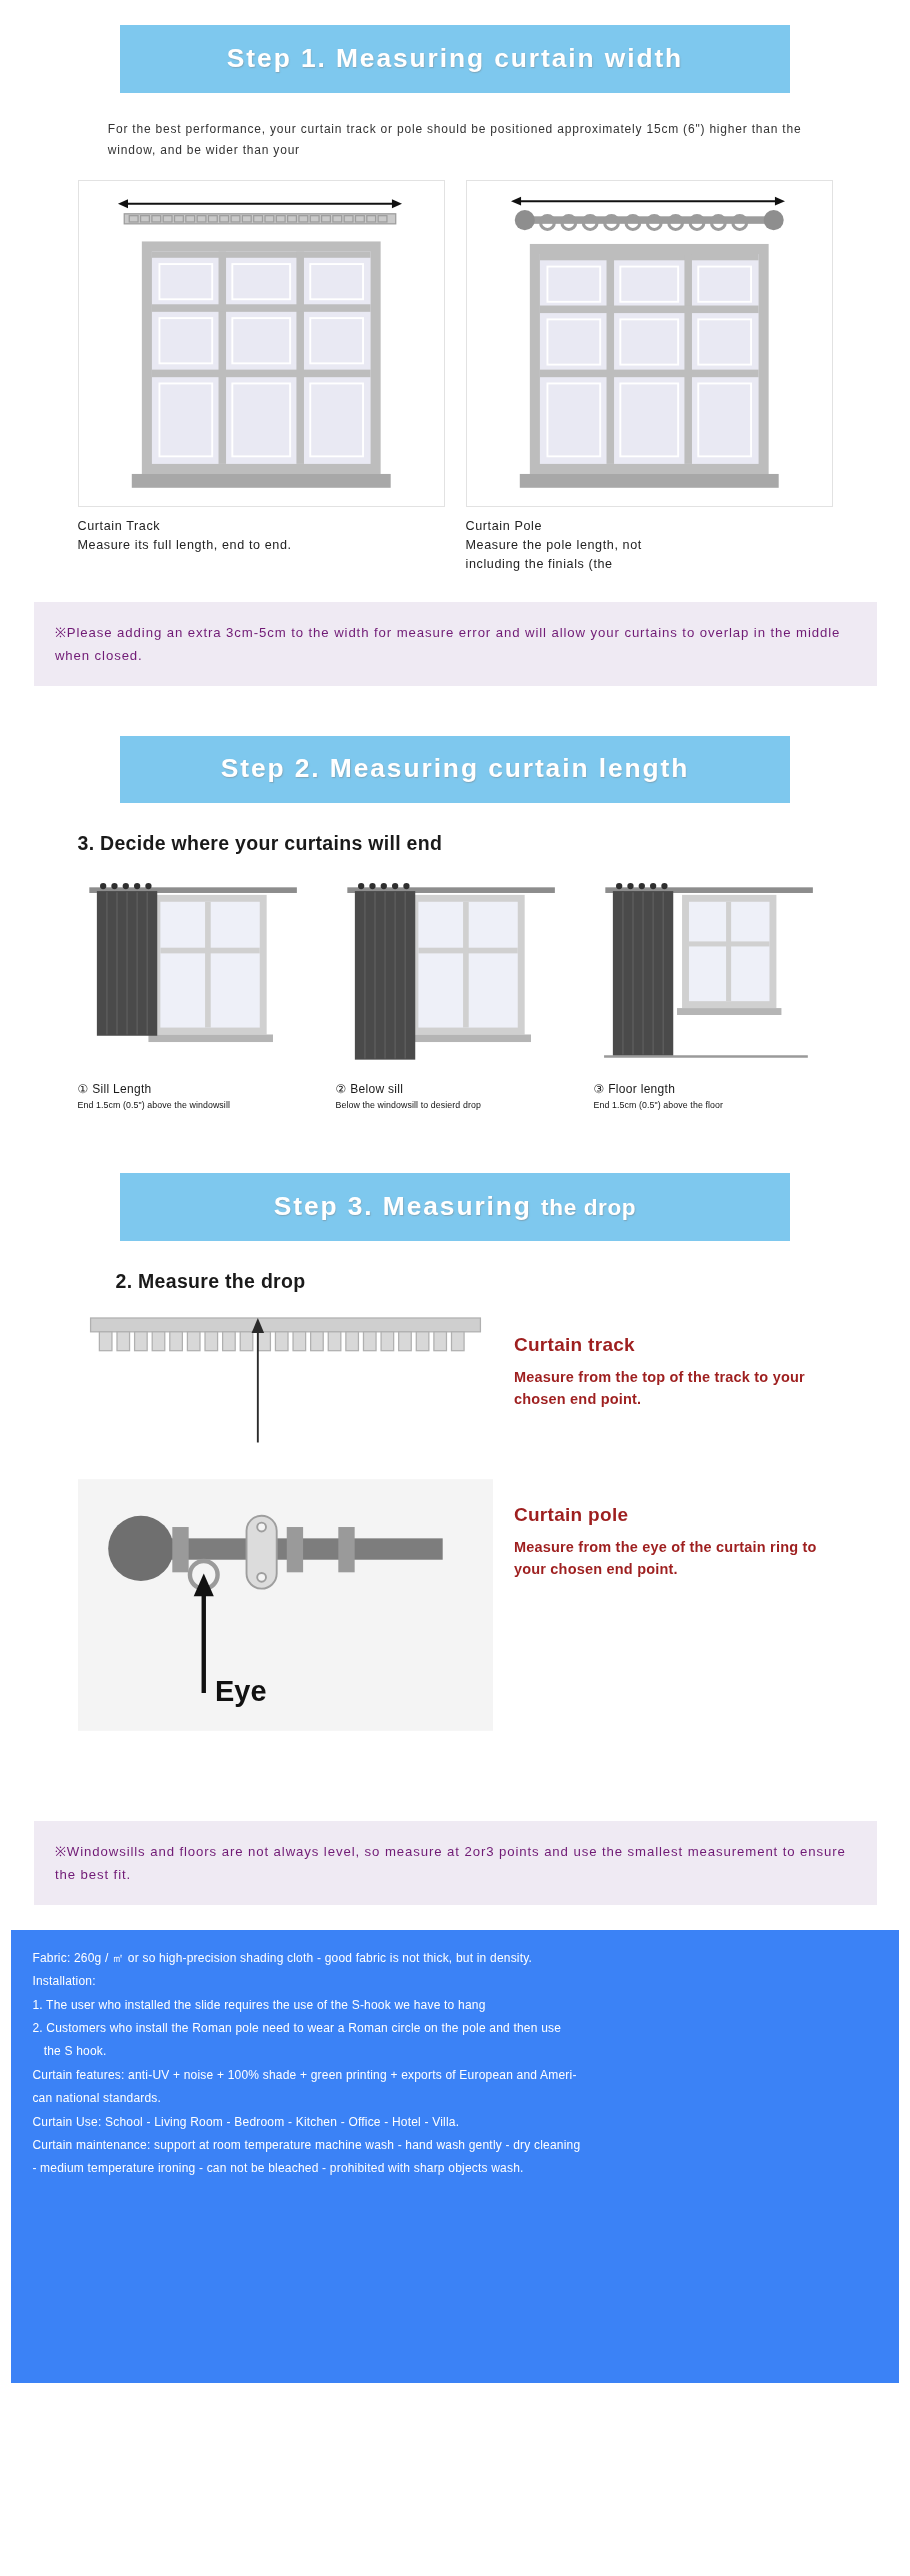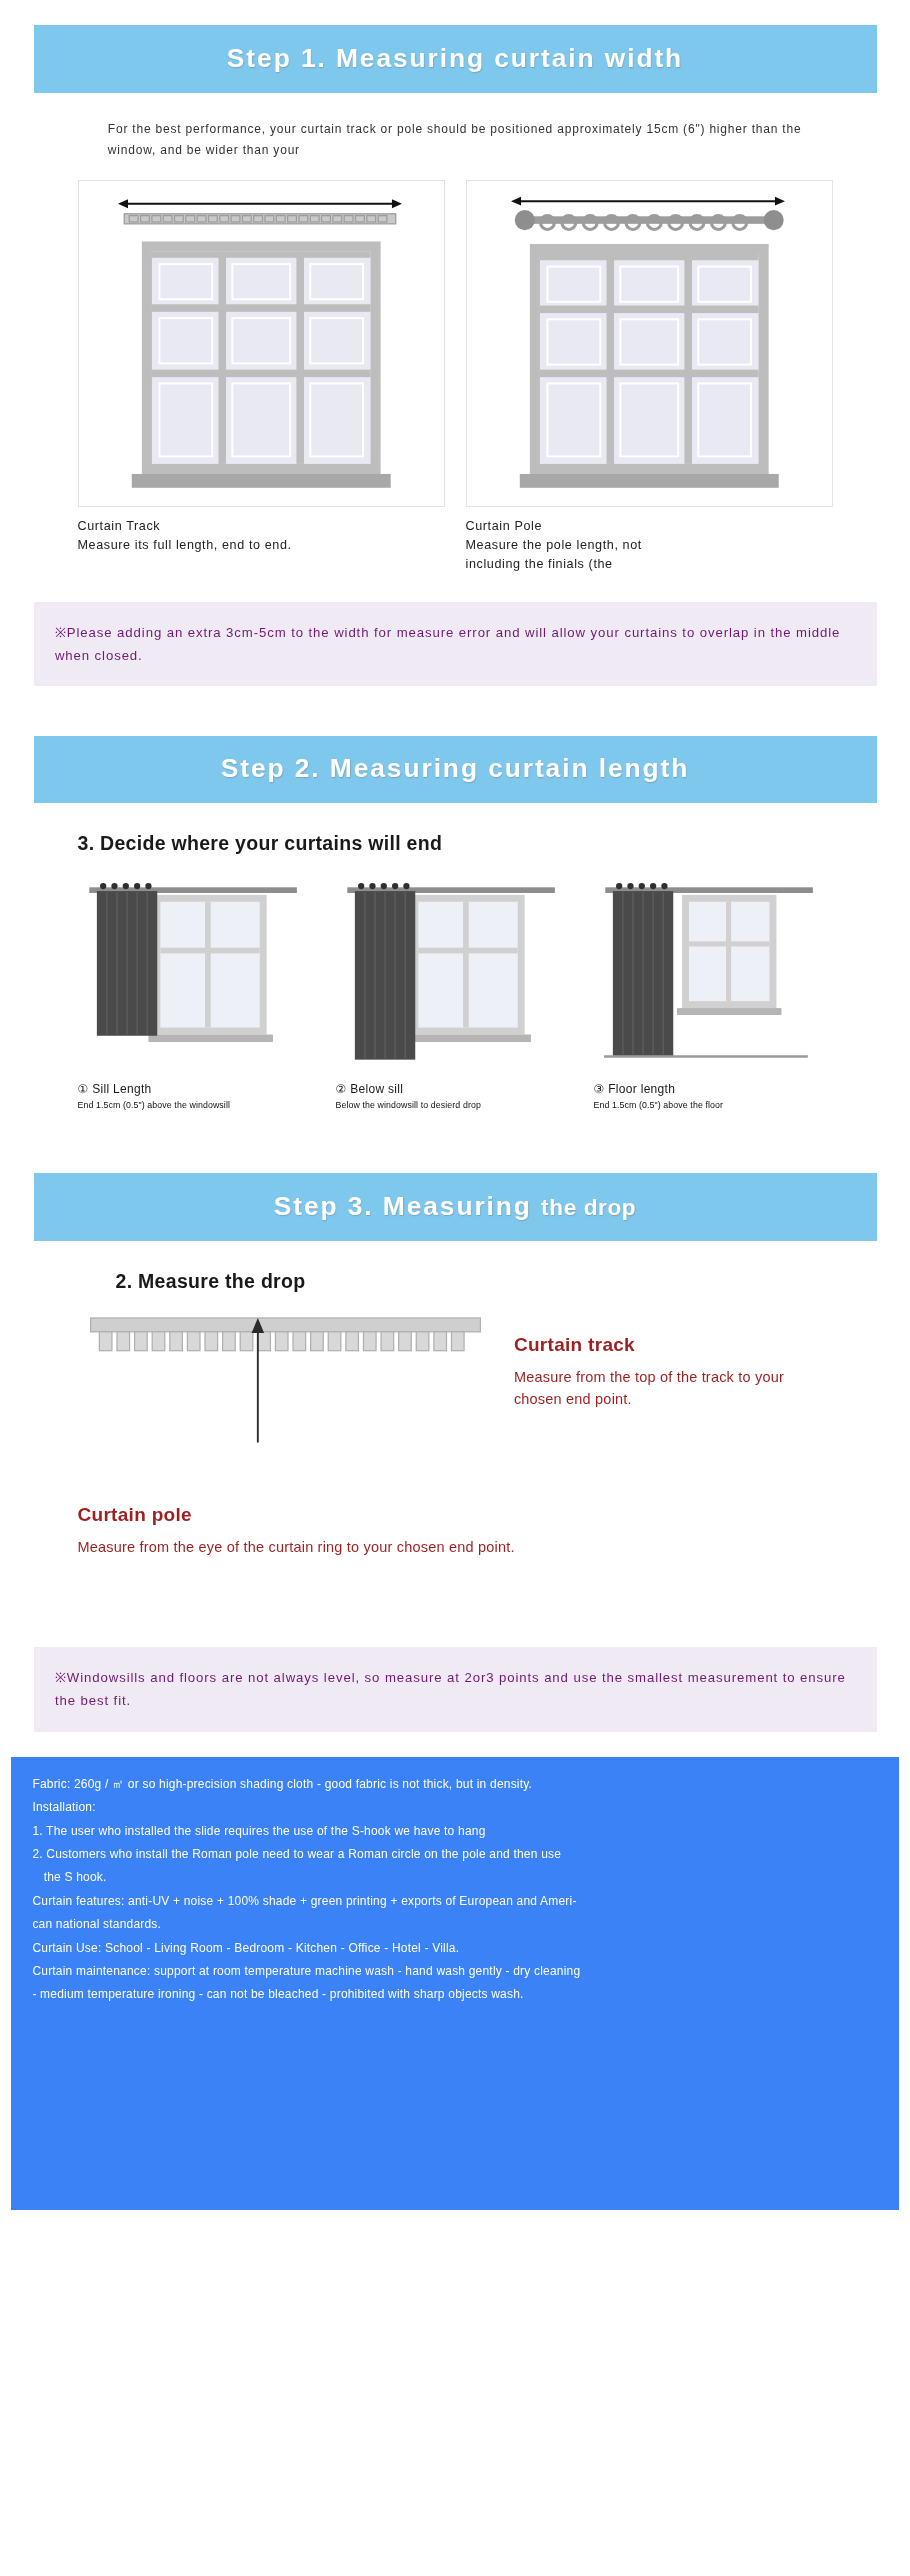--- a/index.html
+++ b/index.html
@@ -22,21 +22,21 @@
   .step-bar {
     background: #7ec8ee;
     color: #ffffff;
     text-align: center;
     font-size: 26.4px;
     letter-spacing: 1.9px;
     font-weight: bold;
     padding: 17.6px 0 19px;
     text-shadow: 0.6px 0.6px 1.3px rgba(120,120,120,.45);
     margin: 0 auto;
-    width: 843px;
+    width: 670px;
   }
   .step-bar .sub { font-size: 22.6px; letter-spacing: 0.6px; }
 
   
   .intro {
     width: 717px;
     margin: 26.4px auto 19px;
     font-size: 12px;
     line-height: 1.75;
     letter-spacing: 0.8px;
@@ -130,21 +130,21 @@
   .drop-txt h3 {
     margin:0 0 11.3px 0;
     font-size: 19px;
     color: #9e1f1f;
     letter-spacing: 0.3px;
   }
   .drop-txt p {
     margin:0;
     font-size: 14.5px;
     line-height: 1.5;
-    font-weight: normal;
+    font-weight: bold;
     color: #9e1f1f;
     letter-spacing: 0.2px;
   }
 
   
   .info {
     width: 888px;
     margin: 25px auto 0;
     background: #3b82f6;
     color: #ffffff;
@@ -440,20 +440,41 @@
         <polygon points="286,14 276,38 296,38" fill="#2b2b2b"></polygon>
       </svg>
     </div>
     <div class="drop-txt">
       <h3>Curtain track</h3>
       <p>Measure from the top of the track to your chosen end point.</p>
     </div>
   </div>
 
   <div class="drop-row">
+    <div class="drop-art">
+      <svg viewBox="0 0 660 400" width="415" height="252">
+        <rect x="0" y="0" width="660" height="400" fill="#f4f4f4"></rect>
+
+        <rect x="110" y="94" width="470" height="34" fill="#7d7d7d"></rect>
+        <circle cx="100" cy="110" r="52" fill="#6f6f6f"></circle>
+        <rect x="150" y="76" width="26" height="72" fill="#9a9a9a"></rect>
+
+        <rect x="268" y="58" width="48" height="116" rx="24" fill="#dcdcdc" stroke="#9e9e9e" stroke-width="3"></rect>
+        <circle cx="292" cy="76" r="7" fill="#f4f4f4" stroke="#9e9e9e" stroke-width="3"></circle>
+        <circle cx="292" cy="156" r="7" fill="#f4f4f4" stroke="#9e9e9e" stroke-width="3"></circle>
+        <rect x="332" y="76" width="26" height="72" fill="#9a9a9a"></rect>
+        <rect x="414" y="76" width="26" height="72" fill="#9a9a9a"></rect>
+
+        <circle cx="200" cy="152" r="22" fill="none" stroke="#9a9a9a" stroke-width="7"></circle>
+
+        <line x1="200" y1="340" x2="200" y2="176" stroke="#111" stroke-width="7"></line>
+        <polygon points="200,150 184,186 216,186" fill="#111"></polygon>
+        <text x="218" y="352" font-family="Liberation Sans, sans-serif" font-size="46" font-weight="bold" fill="#111">Eye</text>
+      </svg>
+    </div>
     <div class="drop-txt">
       <h3>Curtain pole</h3>
       <p>Measure from the eye of the curtain ring to your chosen end point.</p>
     </div>
   </div>
 
   <div class="spacer-60"></div>
 
   <div class="note purple2">※Windowsills and floors are not always level, so measure at 2or3 points and use the smallest measurement to ensure the best fit.</div>
 

